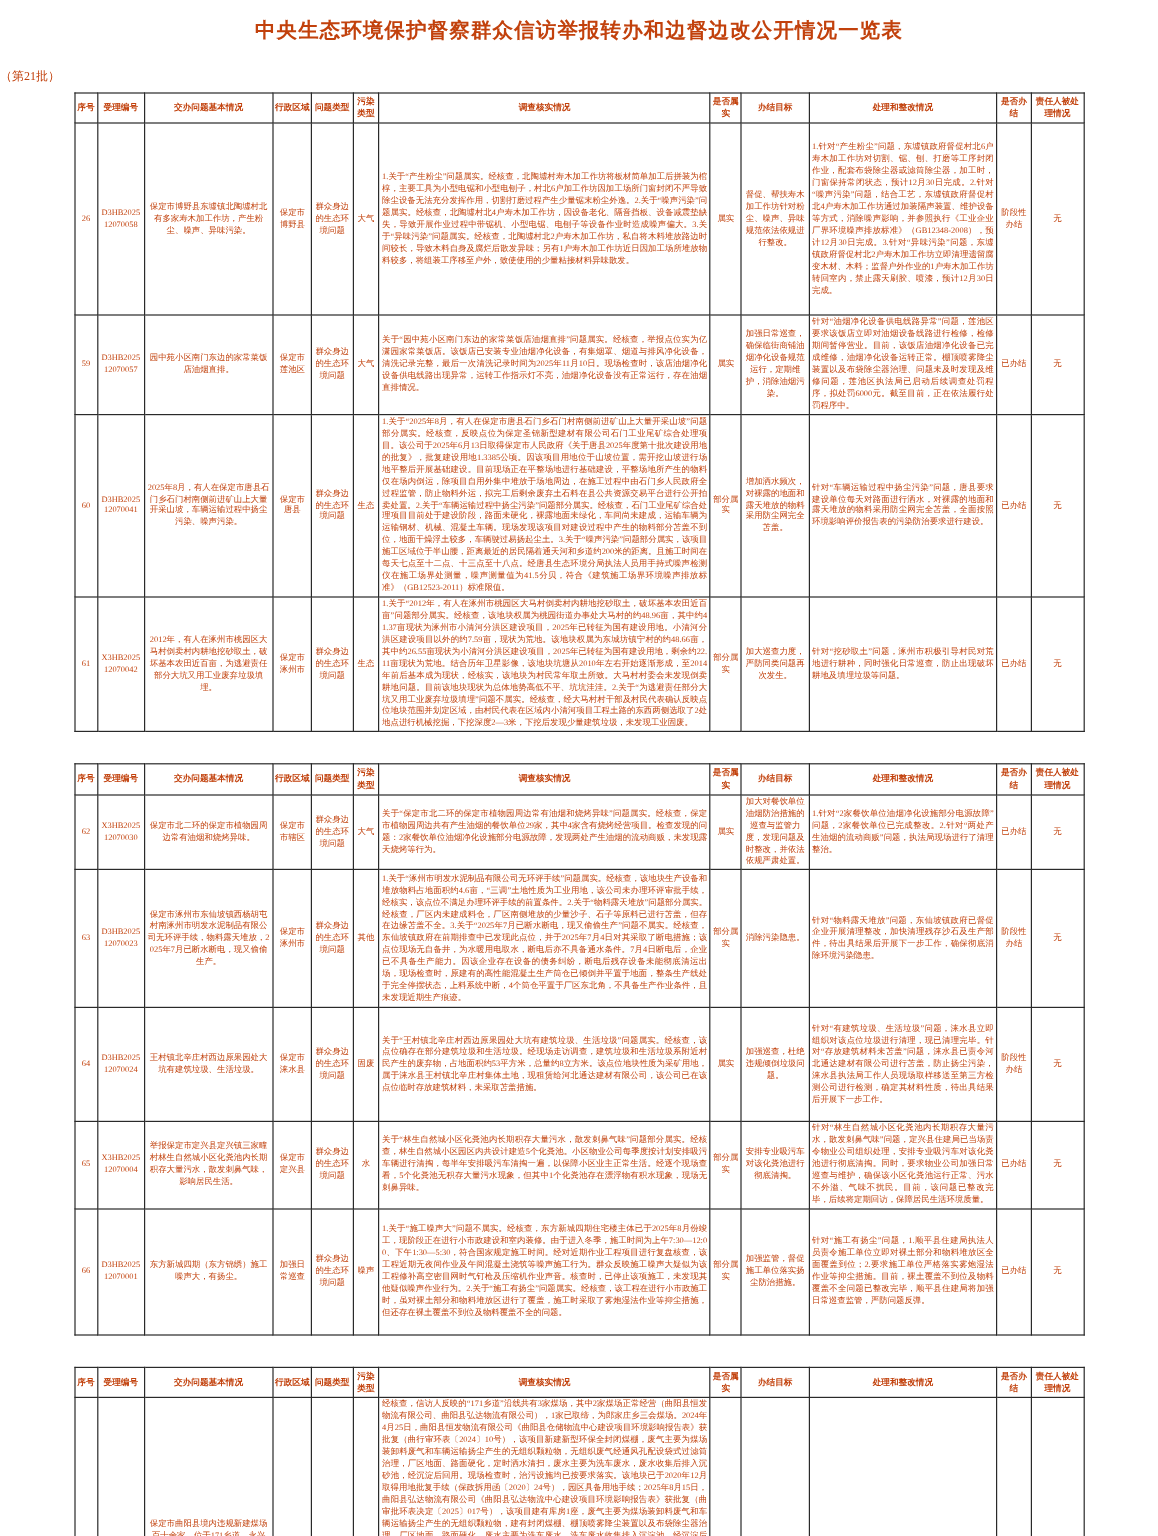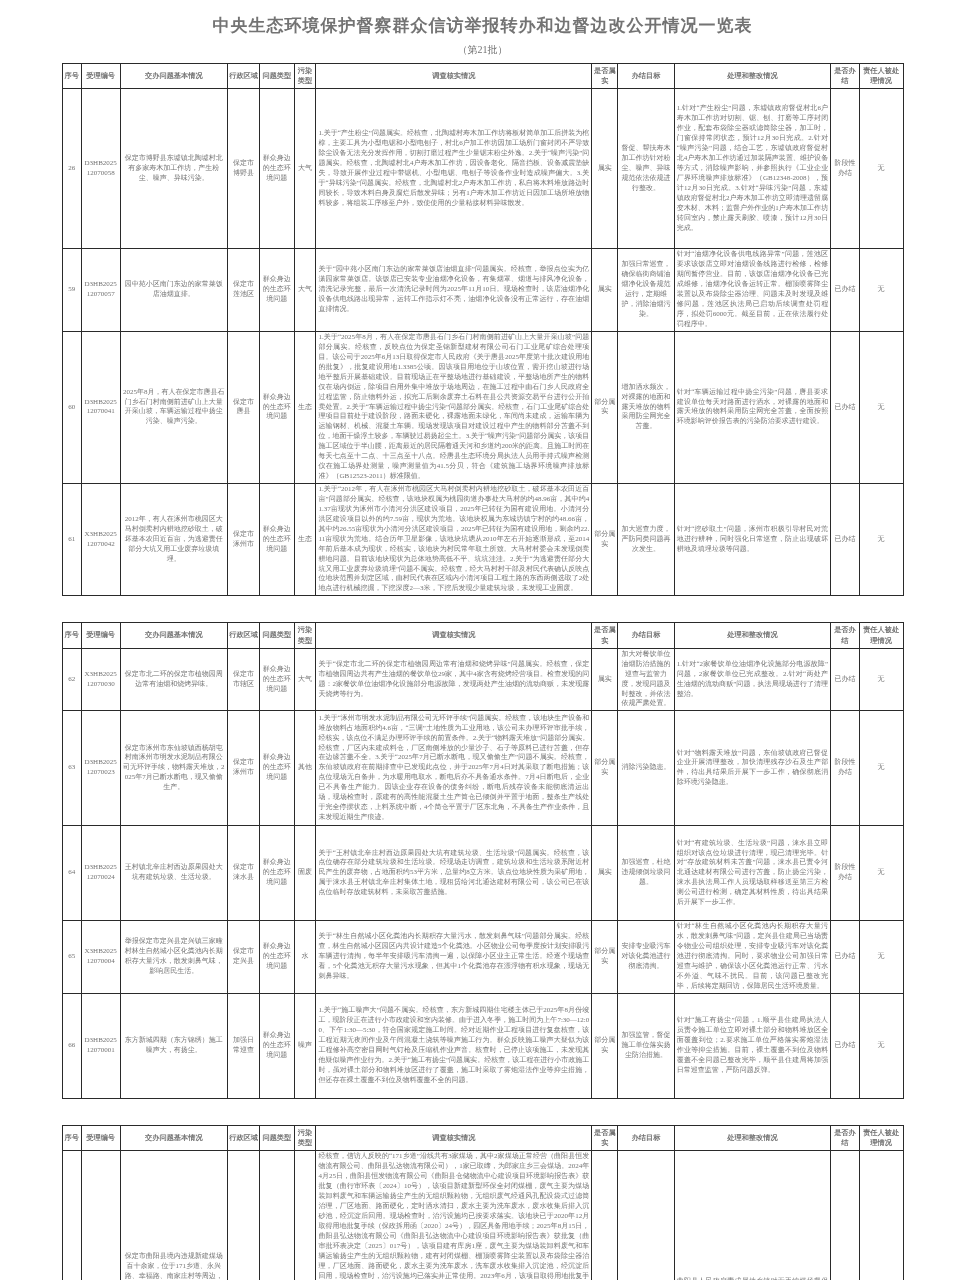--- a/index.html
+++ b/index.html
@@ -1,26 +1,26 @@
 <!DOCTYPE html>
 <html lang="zh"><head>
 <meta charset="utf-8">
 <style>
   html,body{margin:0;padding:0;background:#ffffff;}
   .page{
     width:965px;height:1280px;margin:0 auto;background:#fff;
     font-family:"Liberation Serif","DejaVu Serif",serif;
-    color:#737373;overflow:hidden;position:relative;
+    color:#c2410c;overflow:hidden;position:relative;
   }
   .title{
     text-align:center;font-size:17px;font-weight:bold;
     padding-top:14px;letter-spacing:1px;
   }
   .subtitle{
-    text-align:center;font-size:10px;margin-top:6px;margin-bottom:6px;
+    font-size:10px;margin-top:20px;margin-bottom:6px;
   }
   table.report{
     width:842px;margin:0 auto 26px auto;border-collapse:collapse;table-layout:fixed;font-family:Liberation Serif, serif;
   }
   table.report th,table.report td{
     border:1px solid #2a2a2a;vertical-align:middle;
     font-size:7px;line-height:1.42;padding:1px 2px;
     word-break:break-all;overflow:hidden;
   }
   table.report th{font-weight:bold;text-align:center;font-size:7.2px;padding:2px 1px;}

